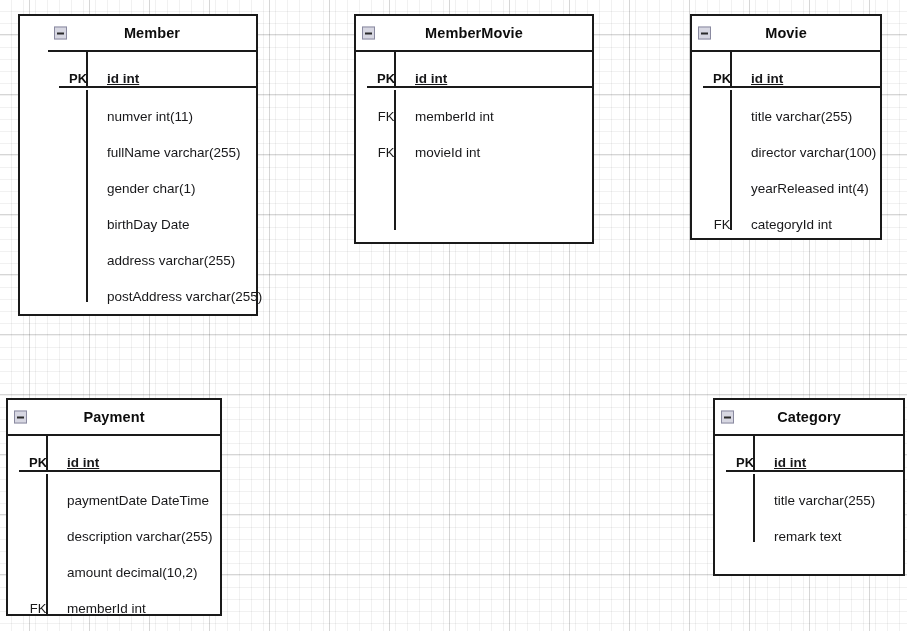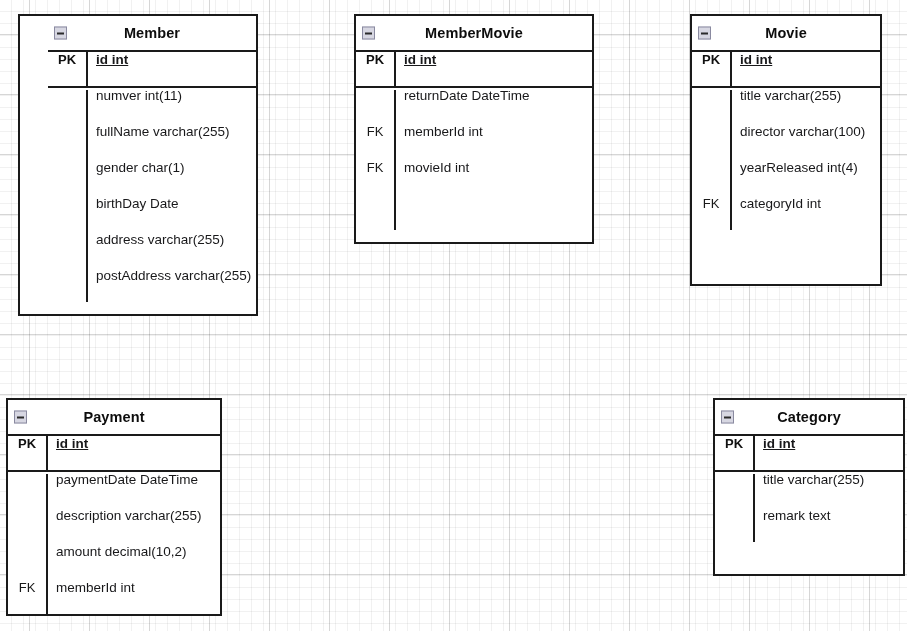--- a/index.html
+++ b/index.html
@@ -76,22 +76,23 @@
     position: absolute;
     top: 0;
     width: 2px;
     background: #1a1a1a;
   }
 
   .row {
     position: relative;
     box-sizing: border-box;
     display: flex;
-    align-items: flex-start;
+    align-items: flex-end;
     height: 36px;
+    margin-left: 11px;
   }
 
   .row.pk-row {
     border-bottom: 2px solid #1a1a1a;
   }
 
   .key-cell {
     box-sizing: border-box;
     flex: 0 0 auto;
     font-size: 13px;
@@ -164,36 +165,32 @@
     <div class="entity-header">
       <span class="collapse-icon"></span>
       <span class="entity-title">MemberMovie</span>
     </div>
     <div class="entity-body">
       <div class="row pk-row">
         <div class="key-cell" style="width: 38px;">PK</div>
         <div class="field-cell underline">id int</div>
       </div>
       <div class="row">
-        <div class="key-cell" style="width: 38px;"></div>
-        <div class="field-cell">returnDate DateTime</div>
-      </div>
-      <div class="row">
         <div class="key-cell fk" style="width: 38px;">FK</div>
         <div class="field-cell">memberId int</div>
       </div>
       <div class="row">
         <div class="key-cell fk" style="width: 38px;">FK</div>
         <div class="field-cell">movieId int</div>
       </div>
       <div class="key-divider" style="left: 38px; top: 0px; height: 36px;"></div>
       <div class="key-divider" style="left: 38px; top: 38px; height: 140px;"></div>
     </div>
   </div>
-<div class="entity" style="left: 690px; top: 14px; width: 192px; height: 272px;">
+<div class="entity" style="left: 690px; top: 14px; width: 192px; height: 226px;">
     <div class="entity-header">
       <span class="collapse-icon"></span>
       <span class="entity-title">Movie</span>
     </div>
     <div class="entity-body">
       <div class="row pk-row">
         <div class="key-cell" style="width: 38px;">PK</div>
         <div class="field-cell underline">id int</div>
       </div>
       <div class="row">

